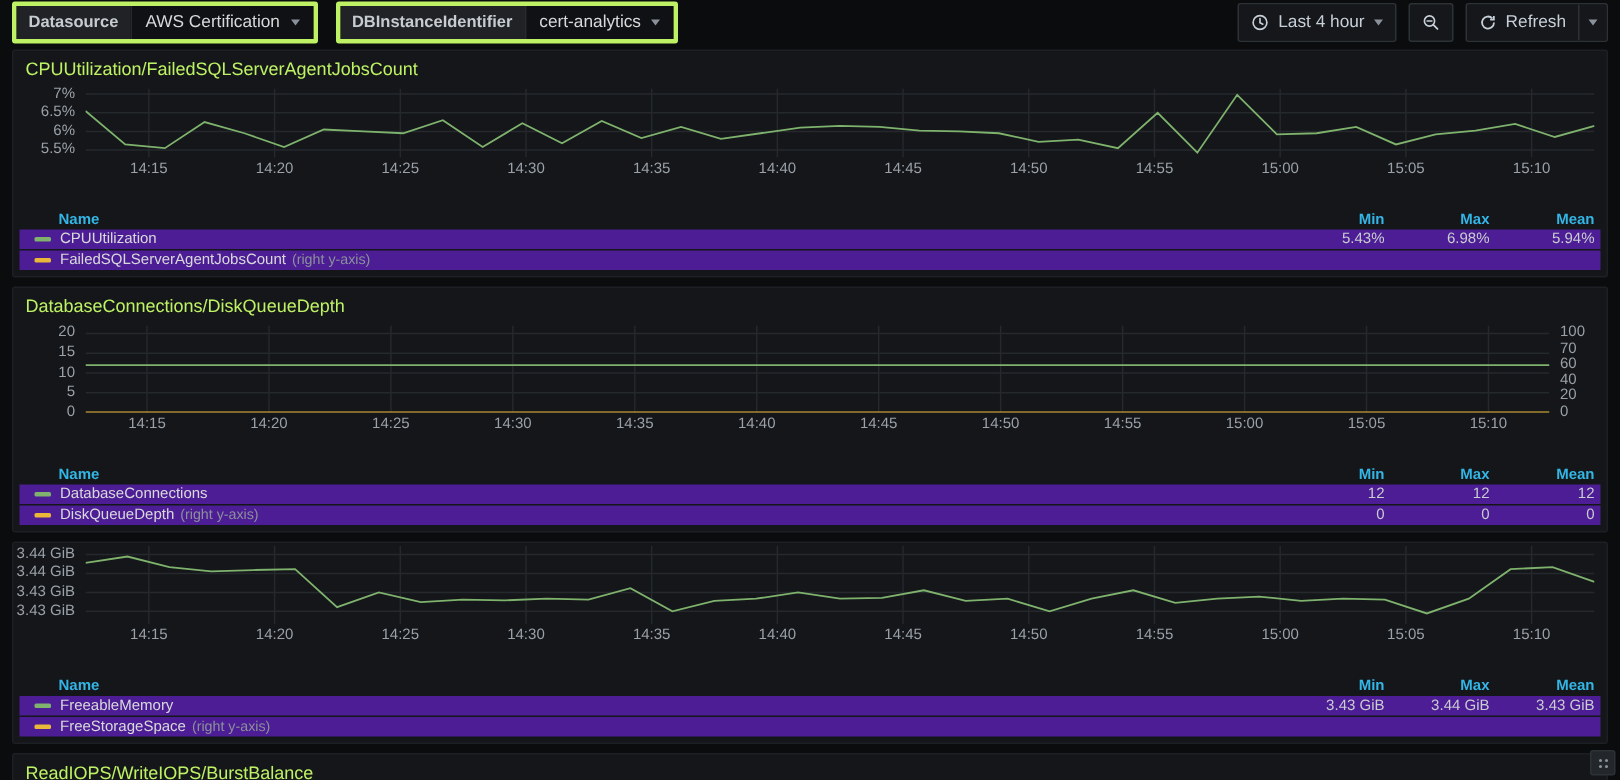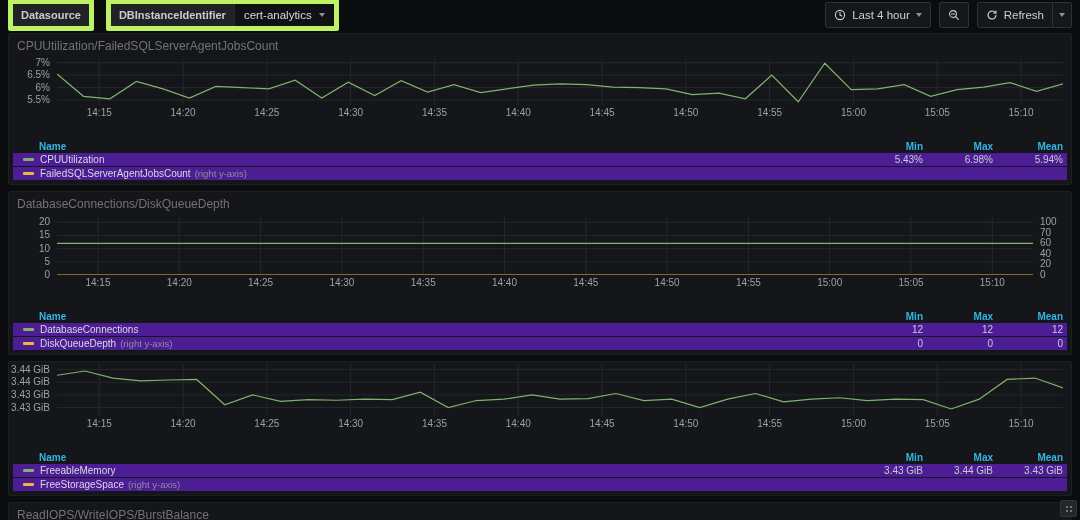--- a/index.html
+++ b/index.html
@@ -6,34 +6,34 @@
   body{
     width:1080px;height:520px;overflow:hidden;
     background:#0b0c0e;
     font-family:"Liberation Sans", sans-serif;
     color:#d8d9da;
     -webkit-font-smoothing:antialiased;
   }
   
   .toolbar{height:30px;display:flex;align-items:center;padding:0 8px;background:#0b0c0e;}
   .var-group{display:flex;align-items:center;gap:12px;}
-  .var-chip{display:flex;align-items:stretch;height:22px;border:5px solid #bef264;border-radius:2px;overflow:hidden;cursor:pointer;}
+  .var-chip{display:flex;align-items:stretch;height:22px;border:3px solid #bef264;border-radius:2px;overflow:hidden;cursor:pointer;}
   .var-label{background:#202226;color:#c7ccd1;font-size:11px;font-weight:700;display:flex;align-items:center;padding:0 8px;}
   .var-value{background:#101114;color:#d8d9da;font-size:11.5px;display:flex;align-items:center;gap:7px;padding:0 9px;border-left:1px solid #26292e;}
   .caret{width:0;height:0;border-left:3.5px solid transparent;border-right:3.5px solid transparent;border-top:4px solid #8b919a;display:inline-block;}
   .tb-right{margin-left:auto;display:flex;align-items:center;gap:8px;}
   .tb-btn{display:flex;align-items:center;gap:6px;height:24px;padding:0 8px;background:#15171b;border:1px solid #2c3235;border-radius:2px;color:#c7d0d9;font-size:11.5px;cursor:pointer;}
   .tb-seg{display:flex;align-items:stretch;height:24px;border:1px solid #2c3235;border-radius:2px;overflow:hidden;}
   .tb-seg .seg{display:flex;align-items:center;gap:6px;padding:0 8px;background:#15171b;color:#c7d0d9;font-size:11.5px;cursor:pointer;}
   .tb-seg .seg + .seg{border-left:1px solid #2c3235;padding:0 6px;}
   .ticon{display:inline-flex;color:#c7d0d9;}
   
   .panel-stack{padding:3px 8px 0 8px;display:flex;flex-direction:column;gap:6px;}
   .panel{background:#141619;border:1px solid #1c1f23;border-radius:2px;}
-  .panel-title{font-size:12px;font-weight:500;color:#737373;padding:5px 8px 3px 8px;height:15px;cursor:pointer;white-space:nowrap;}
+  .panel-title{font-size:12px;font-weight:500;color:#bef264;padding:5px 8px 3px 8px;height:15px;cursor:pointer;white-space:nowrap;}
   .chart-row{display:flex;position:relative;margin-top:2px;}
   .yaxis-left{width:48px;flex:none;position:relative;}
   .yaxis-right{flex:none;position:relative;}
   .plot{flex:1;position:relative;cursor:crosshair;}
   .plot svg{position:absolute;left:0;top:0;width:100%;height:100%;display:block;}
   .grid{stroke:#25282c;stroke-width:1;vector-effect:non-scaling-stroke;}
   .ytick{position:absolute;right:7px;font-size:10px;color:#9aa1a9;line-height:10px;white-space:nowrap;}
   .ytick.rt{right:auto;left:7px;}
   .xaxis-row{display:flex;height:15px;}
   .xsp{flex:none;}
@@ -52,20 +52,24 @@
   
   .corner-btn{position:fixed;right:3px;bottom:3px;width:15px;height:15px;background:#23262b;border:1px solid #2c3235;border-radius:2px;display:flex;align-items:center;justify-content:center;cursor:pointer;}
 </style>
 </head>
 <body>
 
 <div class="toolbar">
   <div class="var-group">
     <div class="var-chip">
       <span class="var-label">Datasource</span>
+      <span class="var-value">
+        <span>AWS Certification</span>
+        <span class="caret"></span>
+      </span>
     </div>
     <div class="var-chip">
       <span class="var-label">DBInstanceIdentifier</span>
       <span class="var-value">
         <span>cert-analytics</span>
         <span class="caret"></span>
       </span>
     </div>
   </div>
 

